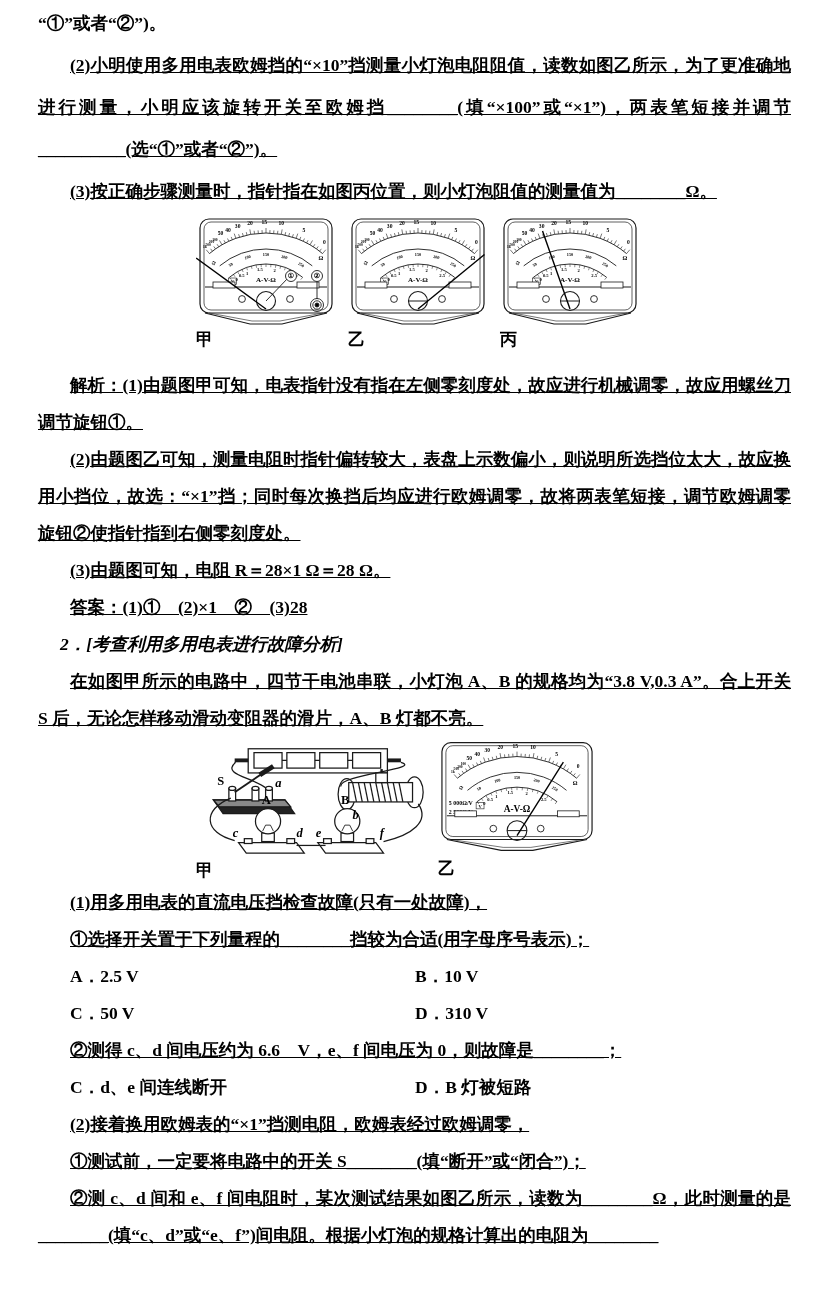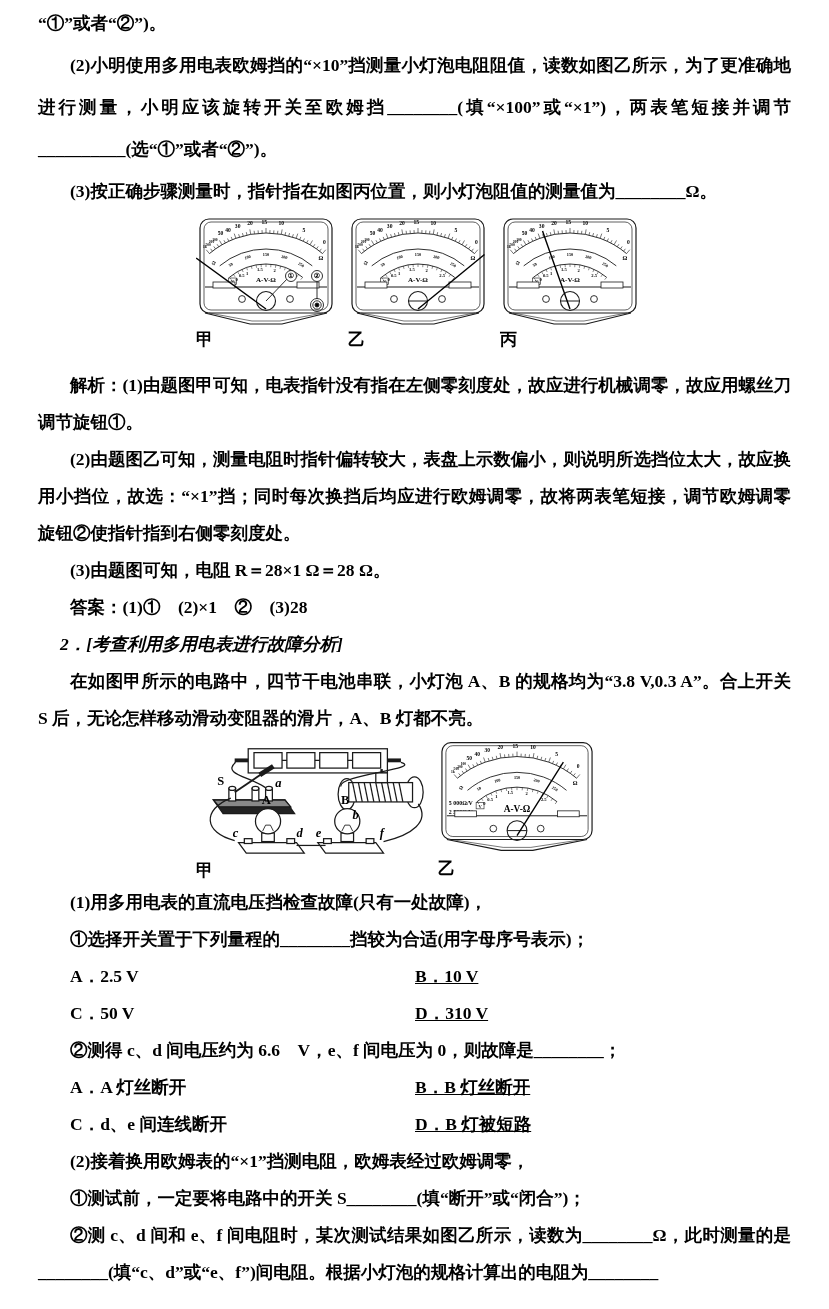--- a/index.html
+++ b/index.html
@@ -2,32 +2,32 @@
 <html><head>
 <meta charset="utf-8">
 <style>
   html,body{margin:0;padding:0;background:#fff;}
   body{width:829px;height:1309px;position:relative;overflow:hidden;
        font-family:"Liberation Serif","DejaVu Serif",serif;color:#000;}
   .page{padding:2px 38px 0 38px;font-size:17.5px;font-weight:700;}
   p.t{margin:0;text-align:justify;text-justify:inter-character;}
   .lh42{line-height:42px;}
   .lh37{line-height:37px;}
-  .ind{text-indent:32px;}
+  .ind{text-indent:32px;text-decoration:underline;}
   .ind2{text-indent:22px;font-style:italic;}
   
   .figrow{display:flex;align-items:flex-start;}
   .fig1{margin:5px 0 2px 158px;gap:12px;height:148px;}
   .fig2{margin:3px 0 2px 158px;gap:10px;height:142px;}
   .figblock{display:flex;flex-direction:column;align-items:flex-start;}
   .figcap{font-size:17px;font-weight:700;line-height:20px;margin-top:1px;}
   svg text{font-family:"Liberation Serif","DejaVu Serif",serif;}
   .optrow{display:flex;line-height:37px;}
   .optrow .o1{width:345px;padding-left:32px;}
-  .optrow .o2{flex:1;text-decoration:underline;}
+  .optrow .o2{flex:1;}
 </style>
 </head>
 <body>
 
 <div class="page">
 
   <p class="t lh42">“①”或者“②”)。</p>
   <p class="t lh42 ind">(2)小明使用多用电表欧姆挡的“×10”挡测量小灯泡电阻阻值，读数如图乙所示，为了更准确地进行测量，小明应该旋转开关至欧姆挡________(填“×100”或“×1”)，两表笔短接并调节__________(选“①”或者“②”)。</p>
   <p class="t lh42 ind">(3)按正确步骤测量时，指针指在如图丙位置，则小灯泡阻值的测量值为________Ω。</p>
 
@@ -547,24 +547,20 @@
   <div class="optrow">
     <span class="o1">A．2.5 V</span>
     <span class="o2">B．10 V</span>
   </div>
   <div class="optrow">
     <span class="o1">C．50 V</span>
     <span class="o2">D．310 V</span>
   </div>
   <p class="t lh37 ind">②测得 c、d 间电压约为 6.6　V，e、f 间电压为 0，则故障是________；</p>
   <div class="optrow">
-    <span class="o1">A．A 灯丝断开</span>
-    <span class="o2">B．B 灯丝断开</span>
-  </div>
-  <div class="optrow">
     <span class="o1">C．d、e 间连线断开</span>
     <span class="o2">D．B 灯被短路</span>
   </div>
   <p class="t lh37 ind">(2)接着换用欧姆表的“×1”挡测电阻，欧姆表经过欧姆调零，</p>
   <p class="t lh37 ind">①测试前，一定要将电路中的开关 S________(填“断开”或“闭合”)；</p>
   <p class="t lh37 ind">②测 c、d 间和 e、f 间电阻时，某次测试结果如图乙所示，读数为________Ω，此时测量的是________(填“c、d”或“e、f”)间电阻。根据小灯泡的规格计算出的电阻为________</p>
 
 </div>
 
 </body></html>

